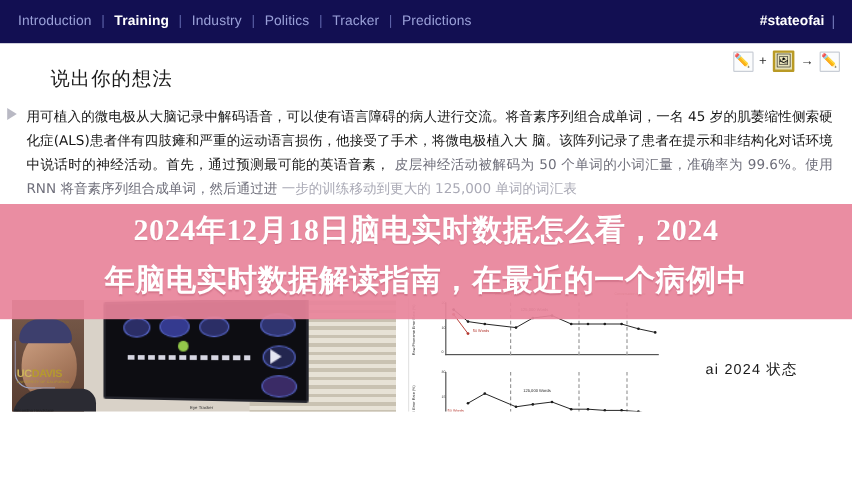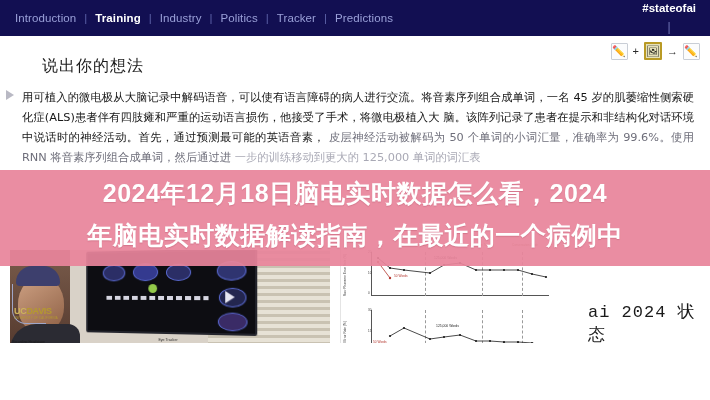--- a/index.html
+++ b/index.html
@@ -32,21 +32,21 @@
     padding: 0 1px;
     white-space: nowrap;
   }
   .nav-item.active { color: #ffffff; font-weight: bold; }
   .nav-sep {
     color: #5c62a8; font-size: 11.5px;
     padding: 0 7px;
   }
   .nav-right {
     margin-left: auto;
-    display: flex; align-items: center; gap: 6px; flex-direction: column;
+    display: flex; align-items: center; gap: 6px;
   }
   .hashtag {
     color: #ffffff; font-weight: bold; font-size: 11.5px;
   }
   .nav-bar-tick { color: #6f74b5; font-size: 12px; }
 
   
   .slide-title {
     position: absolute; left: 14px; top: 56px;
     font-size: 16px; color: #1a1a1a;
@@ -101,21 +101,21 @@
     width: 710px; height: 96px;
     background: #e8849b;
     opacity: .93;
     z-index: 5;
   }
   .pink-text {
     position: absolute; left: 0; top: 172px;
     width: 710px;
     z-index: 6;
     text-align: center;
-    font-family: Liberation Sans, sans-serif;
+    font-family: Liberation Serif, serif;
     font-weight: bold;
     font-size: 25px;
     line-height: 42px;
     color: #ffffff;
     letter-spacing: .5px;
     text-shadow: 0 1px 1px rgba(150,50,75,.25);
   }
 
   
   .photo-panel {
@@ -296,22 +296,22 @@
   }
   .word-label {
     position: absolute;
     font-size: 3.4px; color: #1c1c1c;
   }
   .red-label { color: #b4372f; font-size: 3.2px; position:absolute; }
 
   
   .right-caption {
     position: absolute; left: 588px; top: 300px;
-    font-family: Liberation Mono, monospace;
-    font-size: 17px;
+    font-family: Liberation Sans, sans-serif;
+    font-size: 12px;
     color: #1a1a1a;
     letter-spacing: 1px;
     z-index: 3;
   }
   .hr-right {
     position: absolute; left: 352px; top: 378px;
     width: 246px; height: 1px;
     background: #d8d8d8;
     z-index: 3;
   }

